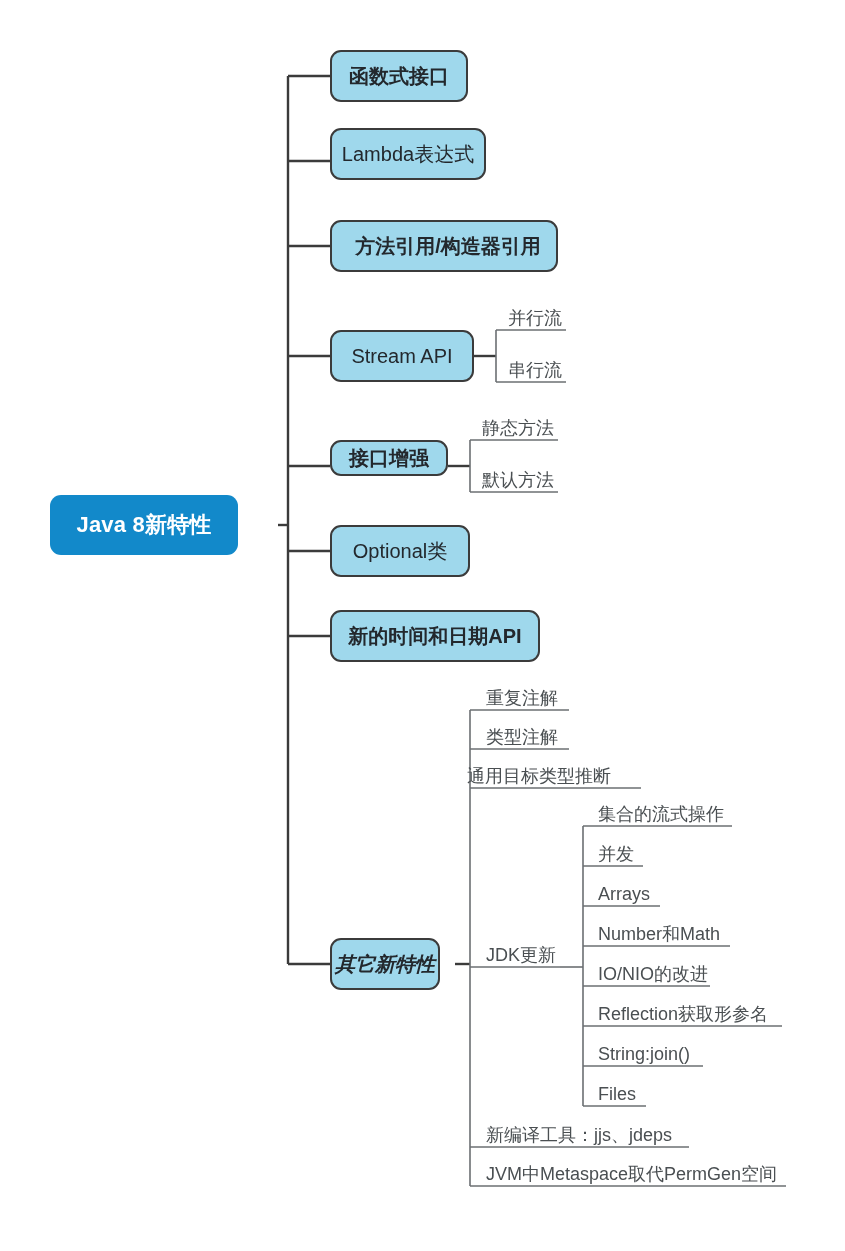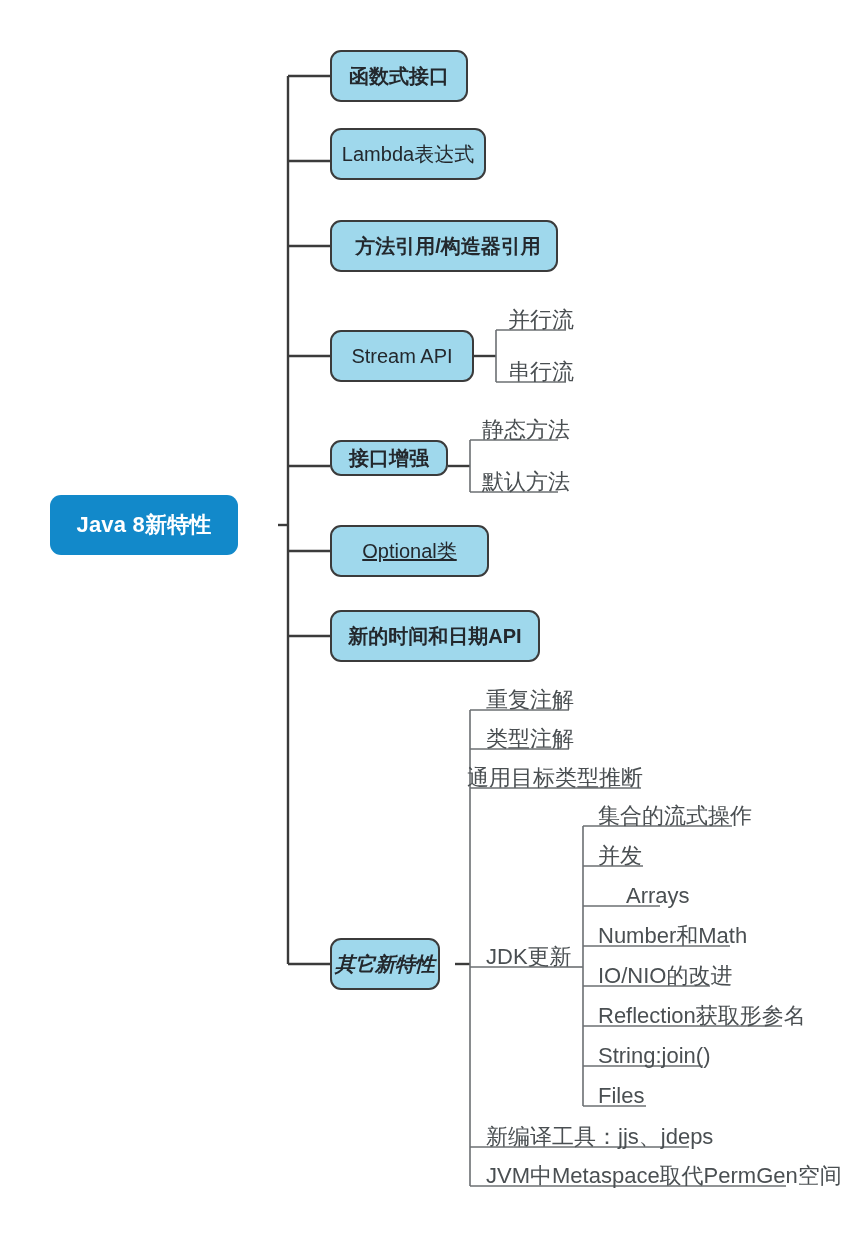--- a/index.html
+++ b/index.html
@@ -50,21 +50,21 @@
   }
   .node-main.cjk {
     font-weight: bold;
   }
   .node-main.latin {
     font-weight: normal;
   }
   .leaf {
     position: absolute;
     color: #4a4f52;
-    font-size: 22px;
+    font-size: 18px;
     white-space: nowrap;
     line-height: 1;
   }
   .leaf-label {
     display: inline-block;
   }
 </style>
 </head>
 <body>
 
@@ -126,21 +126,21 @@
       </div>
       <div class="node node-main cjk" style="left: 330px; top: 220px; width: 228px; height: 52px; padding-left: 8px;">
         <span>方法引用/构造器引用</span>
       </div>
       <div class="node node-main latin" style="left: 330px; top: 330px; width: 144px; height: 52px;">
         <span>Stream API</span>
       </div>
       <div class="node node-main cjk" style="left: 330px; top: 440px; width: 118px; height: 36px;">
         <span>接口增强</span>
       </div>
-      <div class="node node-main latin" style="left: 330px; top: 525px; width: 159px; height: 52px; text-decoration: underline;">
+      <div class="node node-main latin" style="left: 330px; top: 525px; width: 140px; height: 52px;">
         <span>Optional类</span>
       </div>
       <div class="node node-main cjk" style="left: 330px; top: 610px; width: 210px; height: 52px;">
         <span>新的时间和日期API</span>
       </div>
       <div class="node node-main cjk" style="left: 330px; top: 938px; width: 110px; height: 52px; font-style: italic;">
         <span>其它新特性</span>
       </div>
     </div>
   <div id="leaf-layer">
@@ -149,21 +149,21 @@
       <div class="leaf" style="left: 482px; top: 419px;"><span class="leaf-label">静态方法</span></div>
       <div class="leaf" style="left: 482px; top: 471px;"><span class="leaf-label">默认方法</span></div>
       <div class="leaf" style="left: 486px; top: 689px;"><span class="leaf-label">重复注解</span></div>
       <div class="leaf" style="left: 486px; top: 728px;"><span class="leaf-label">类型注解</span></div>
       <div class="leaf" style="left: 467px; top: 767px;"><span class="leaf-label">通用目标类型推断</span></div>
       <div class="leaf" style="left: 486px; top: 946px;"><span class="leaf-label">JDK更新</span></div>
       <div class="leaf" style="left: 486px; top: 1126px;"><span class="leaf-label">新编译工具：jjs、jdeps</span></div>
       <div class="leaf" style="left: 486px; top: 1165px;"><span class="leaf-label">JVM中Metaspace取代PermGen空间</span></div>
       <div class="leaf" style="left: 598px; top: 805px;"><span class="leaf-label">集合的流式操作</span></div>
       <div class="leaf" style="left: 598px; top: 845px;"><span class="leaf-label">并发</span></div>
-      <div class="leaf" style="left: 626px; top: 885px;"><span class="leaf-label">Arrays</span></div>
+      <div class="leaf" style="left: 598px; top: 885px;"><span class="leaf-label">Arrays</span></div>
       <div class="leaf" style="left: 598px; top: 925px;"><span class="leaf-label">Number和Math</span></div>
       <div class="leaf" style="left: 598px; top: 965px;"><span class="leaf-label">IO/NIO的改进</span></div>
       <div class="leaf" style="left: 598px; top: 1005px;"><span class="leaf-label">Reflection获取形参名</span></div>
       <div class="leaf" style="left: 598px; top: 1045px;"><span class="leaf-label">String:join()</span></div>
       <div class="leaf" style="left: 598px; top: 1085px;"><span class="leaf-label">Files</span></div>
     </div>
 
 </div>
 
 </body></html>

